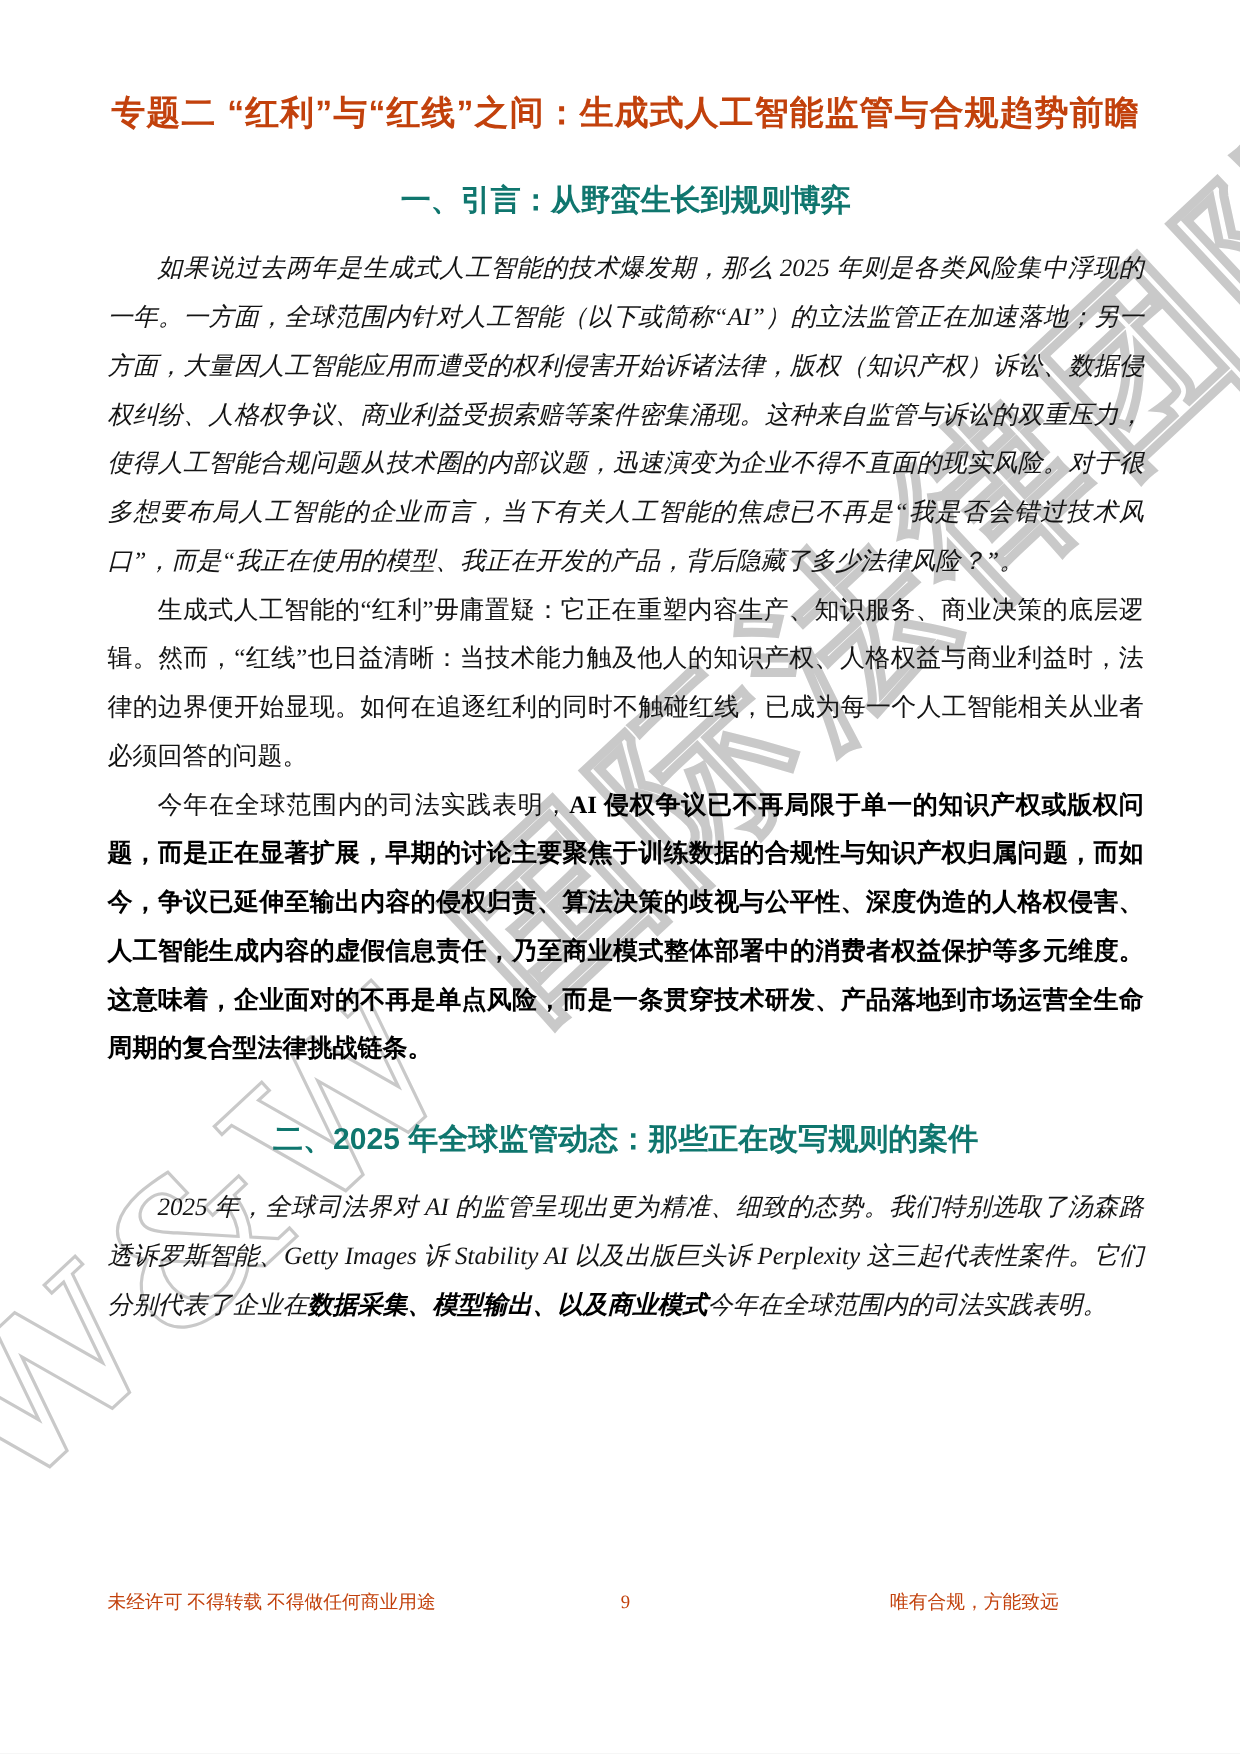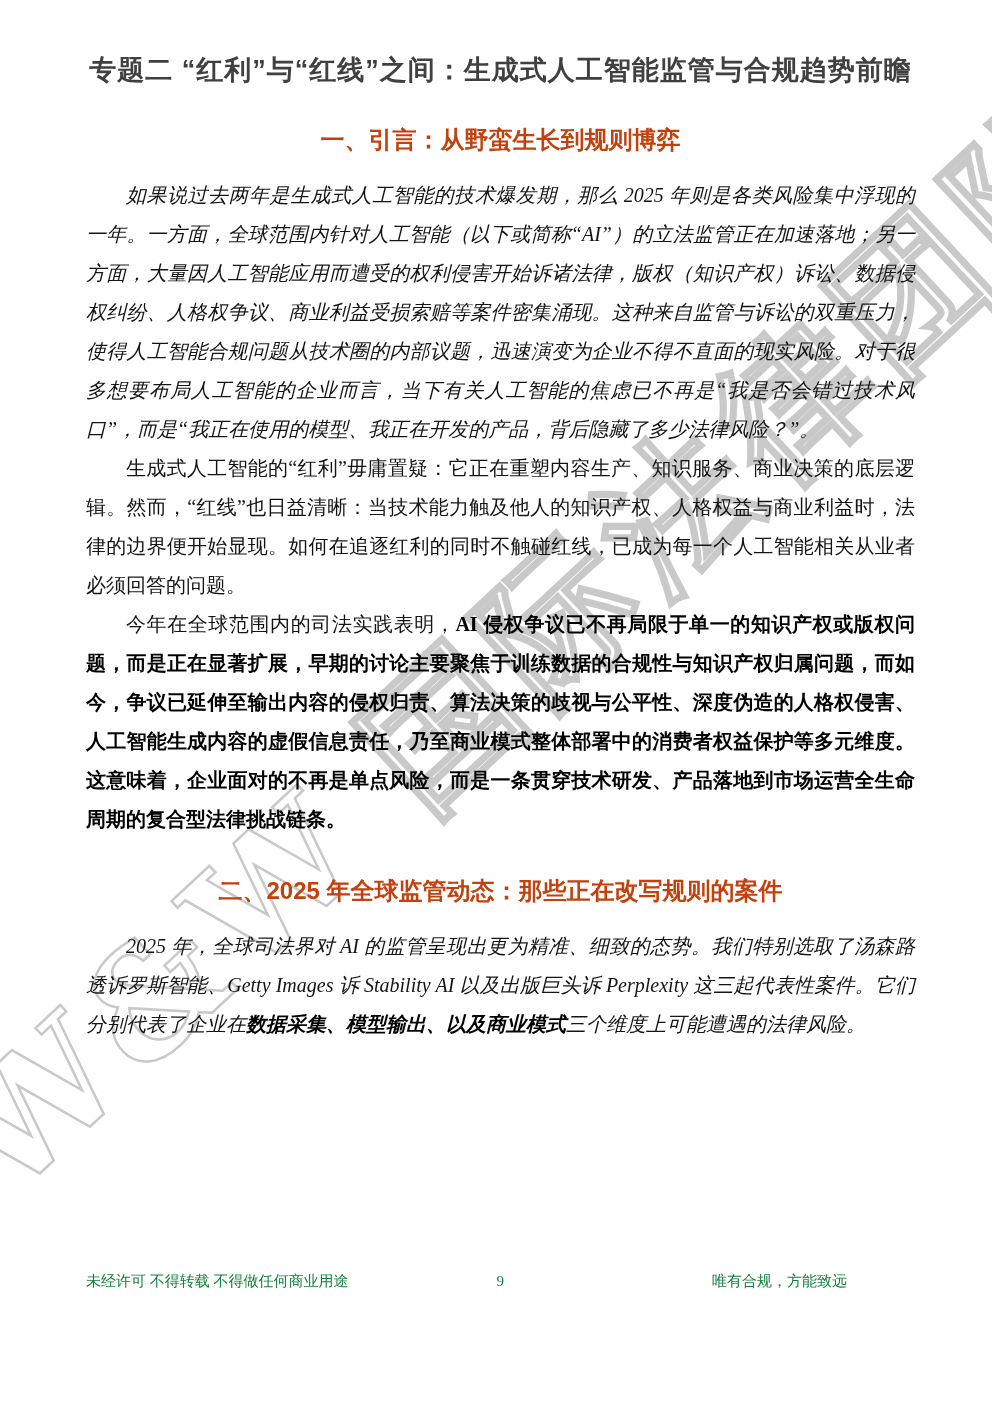--- a/index.html
+++ b/index.html
@@ -46,55 +46,55 @@
   .hdr .sep{color:#9fb6c9;padding:0 7px;}
   .hdr .grp span{padding:0 2px;}
   
   .content{
     position:relative;
     z-index:1;
     padding:0 77px 0 86px;
   }
   .doc-title{
     margin:0;
-    padding-top:52px;
+    padding-top:72px;
     text-align:center;
     font-family:"Liberation Sans","DejaVu Sans",sans-serif;
     font-weight:700;
     font-size:27px;
     letter-spacing:1px;
-    color:#404040;
+    color:#c2410c;
   }
   .sec-heading{
     margin:36px 0 0 0;
     text-align:center;
     font-family:"Liberation Sans","DejaVu Sans",sans-serif;
     font-weight:700;
     font-size:24px;
-    color:#c2410c;
+    color:#0f766e;
   }
   .section p{
     margin:0;
     font-size:20px;
     line-height:39px;
     text-align:justify;
     text-indent:2em;
   }
   .section p:first-of-type{margin-top:20px;font-style:italic;}
   .section + .section{}
   .run-b{font-weight:700;color:#000;}
   
   .ftr{
     position:absolute;
     left:86px;right:77px;top:1272px;
     display:flex;
     justify-content:space-between;
     align-items:baseline;
     font-size:15px;
-    color:#15803d;
+    color:#c2410c;
     z-index:2;
   }
   .ftr .ftr-right{padding-right:68px;}
   .ftr .ftr-page{transform:translateX(-30px);}
 </style>
 </head>
 <body>
 
 <div class="page">
 
@@ -105,21 +105,21 @@
     <h1 class="doc-title">专题二 “红利”与“红线”之间：生成式人工智能监管与合规趋势前瞻</h1>
     <div id="doc-body">
         <section class="section">
           <h2 class="sec-heading">一、引言：从野蛮生长到规则博弈</h2>
           <p><span class="run">如果说过去两年是生成式人工智能的技术爆发期，那么 2025 年则是各类风险集中浮现的一年。一方面，全球范围内针对人工智能（以下或简称“AI”）的立法监管正在加速落地；另一方面，大量因人工智能应用而遭受的权利侵害开始诉诸法律，版权（知识产权）诉讼、数据侵权纠纷、人格权争议、商业利益受损索赔等案件密集涌现。这种来自监管与诉讼的双重压力，使得人工智能合规问题从技术圈的内部议题，迅速演变为企业不得不直面的现实风险。对于很多想要布局人工智能的企业而言，当下有关人工智能的焦虑已不再是“我是否会错过技术风口”，而是“我正在使用的模型、我正在开发的产品，背后隐藏了多少法律风险？”。</span></p>
           <p><span class="run">生成式人工智能的“红利”毋庸置疑：它正在重塑内容生产、知识服务、商业决策的底层逻辑。然而，“红线”也日益清晰：当技术能力触及他人的知识产权、人格权益与商业利益时，法律的边界便开始显现。如何在追逐红利的同时不触碰红线，已成为每一个人工智能相关从业者必须回答的问题。</span></p>
           <p><span class="run">今年在全球范围内的司法实践表明，</span><span class="run run-b">AI 侵权争议已不再局限于单一的知识产权或版权问题，而是正在显著扩展，早期的讨论主要聚焦于训练数据的合规性与知识产权归属问题，而如今，争议已延伸至输出内容的侵权归责、算法决策的歧视与公平性、深度伪造的人格权侵害、人工智能生成内容的虚假信息责任，乃至商业模式整体部署中的消费者权益保护等多元维度。这意味着，企业面对的不再是单点风险，而是一条贯穿技术研发、产品落地到市场运营全生命周期的复合型法律挑战链条。</span></p>
         </section>
         <section class="section">
           <h2 class="sec-heading">二、2025 年全球监管动态：那些正在改写规则的案件</h2>
-          <p><span class="run">2025 年，全球司法界对 AI 的监管呈现出更为精准、细致的态势。我们特别选取了汤森路透诉罗斯智能、Getty Images 诉 Stability AI 以及出版巨头诉 Perplexity 这三起代表性案件。它们分别代表了企业在</span><span class="run run-b">数据采集、模型输出、以及商业模式</span><span class="run">三个维度上可能遭遇的法律风险。</span></p>
+          <p><span class="run">2025 年，全球司法界对 AI 的监管呈现出更为精准、细致的态势。我们特别选取了汤森路透诉罗斯智能、Getty Images 诉 Stability AI 以及出版巨头诉 Perplexity 这三起代表性案件。它们分别代表了企业在</span><span class="run run-b">数据采集、模型输出、以及商业模式</span><span class="run">今年在全球范围内的司法实践表明。</span></p>
         </section>
       </div>
   </div>
 
   <div class="ftr">
     <span>未经许可 不得转载 不得做任何商业用途</span>
     <span class="ftr-page">9</span>
     <span class="ftr-right">唯有合规，方能致远</span>
   </div>
 

